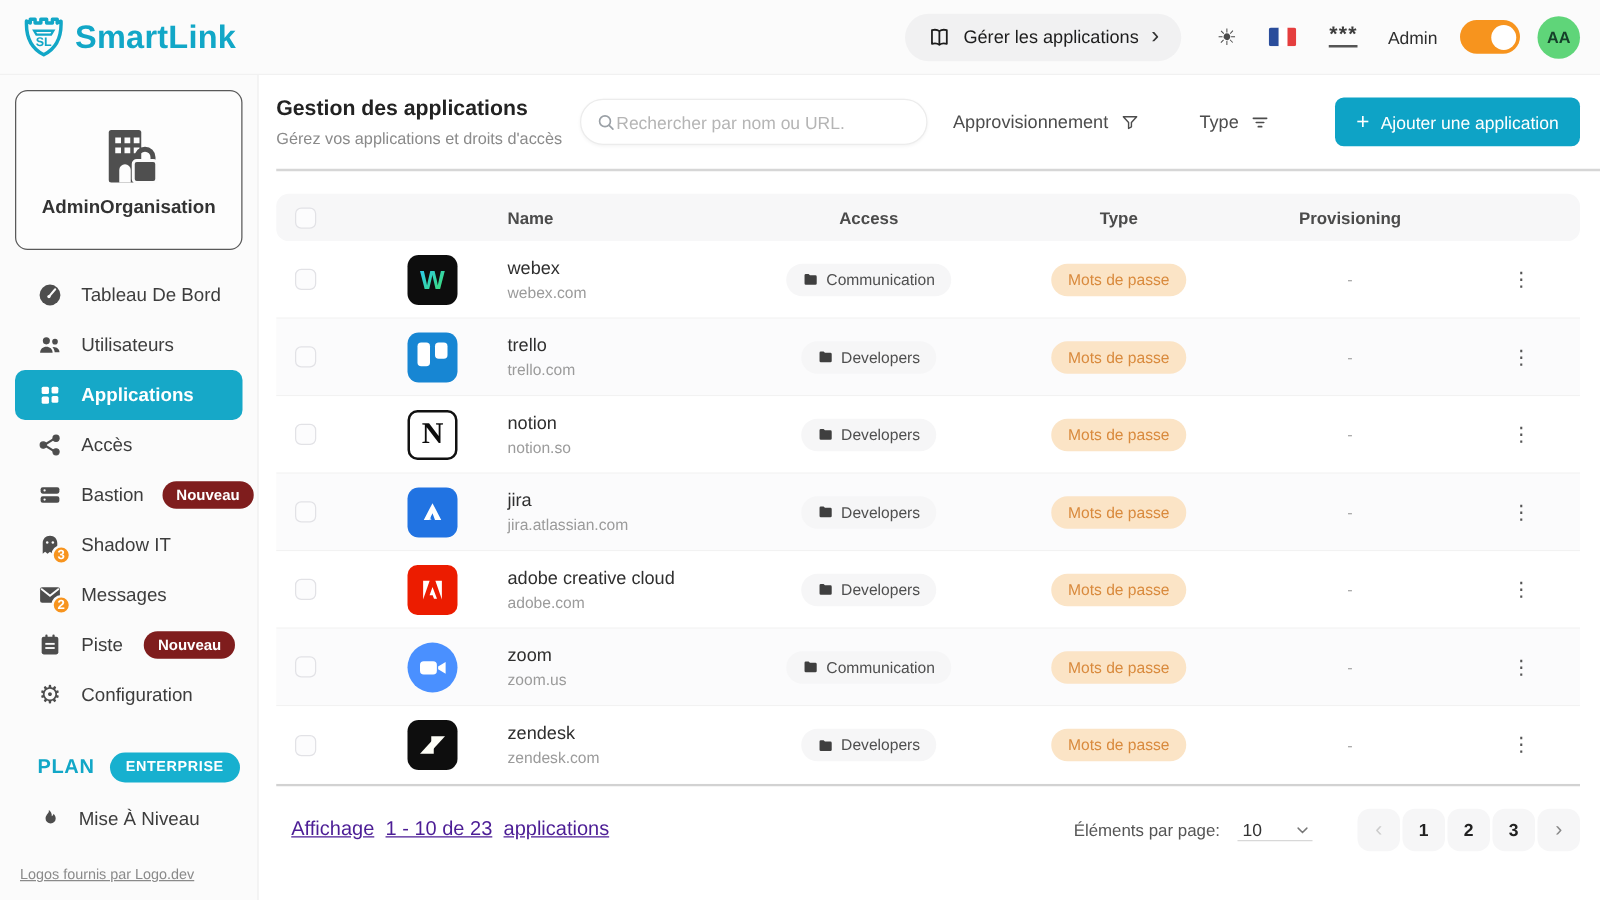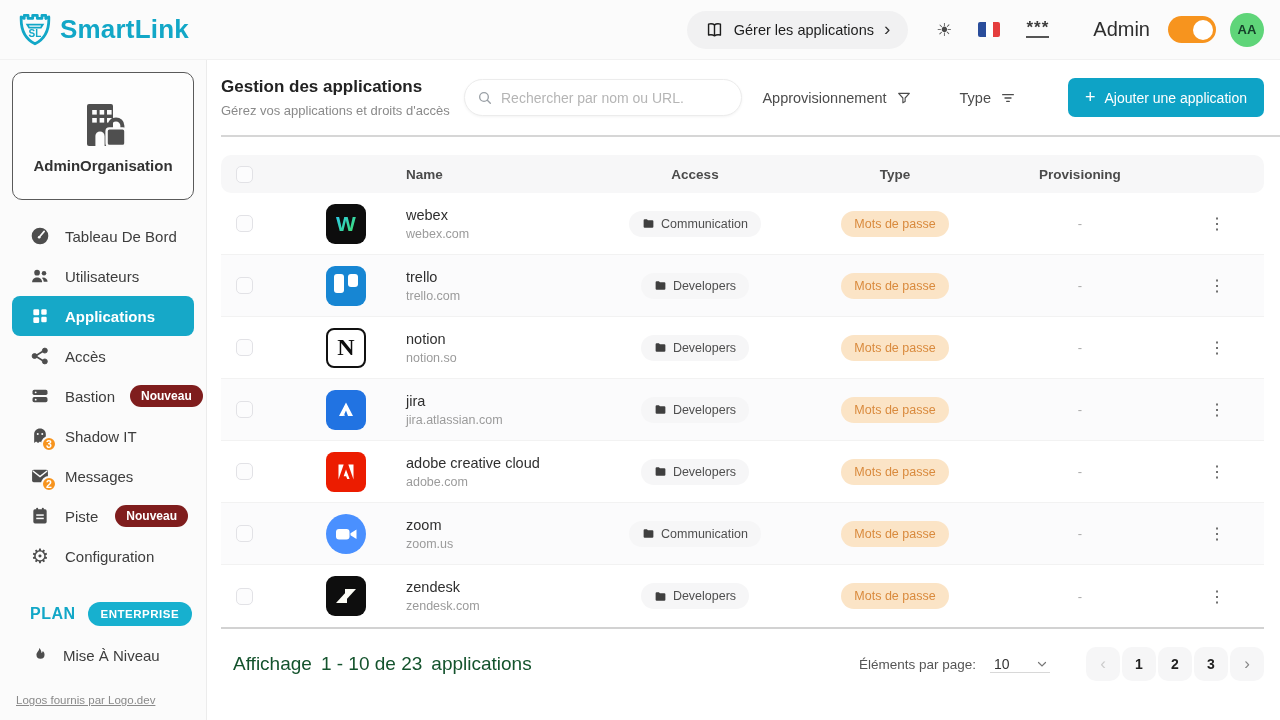--- a/index.html
+++ b/index.html
@@ -16,21 +16,21 @@
   .manage-pill { margin-left:auto; display:flex; align-items:center; gap:10px;
     background:#f1f1f2; border-radius:20px; height:38px; padding:0 18px;
     font-size:14.5px; color:#1d1d1d; cursor:pointer; }
   .manage-chevron { font-size:19px; color:#333; margin-top:-2px; }
   .top-icons { display:flex; align-items:center; gap:26px; margin-left:28px; }
   .sun { font-size:18px; color:#4a4a4a; cursor:pointer; }
   .flag { width:22px; height:15px; border-radius:2px; overflow:hidden; display:flex; cursor:pointer; }
   .flag i { flex:1; } .flag .b{background:#2a4d9b;} .flag .w{background:#fff;} .flag .r{background:#e53e3e;}
   .asterisks { font-weight:700; font-size:17px; letter-spacing:1px; color:#3c3c3c;
     border-bottom:2px solid #555; line-height:14px; height:17px; cursor:pointer; }
-  .admin-label { margin-left:44px; font-size:20px; color:#2e2e2e; }
+  .admin-label { margin-left:24px; font-size:14px; color:#2e2e2e; }
   .toggle { margin-left:18px; width:48px; height:27px; border-radius:14px;
     background:#f7941e; position:relative; cursor:pointer; }
   .toggle .knob { position:absolute; top:3.5px; left:25px; width:20px; height:20px;
     border-radius:50%; background:#fff; }
   .avatar { margin-left:14px; width:34px; height:34px; border-radius:50%;
     background:#5fd579; color:#15402a; font-weight:700; font-size:13px;
     display:flex; align-items:center; justify-content:center; cursor:pointer; }
 
   
   .sidebar { position:absolute; top:60px; left:0; width:207px; height:660px;
@@ -67,21 +67,21 @@
 
   
   .main { position:absolute; top:60px; left:207px; width:1073px; height:660px; background:#fff; }
   .main-head { height:77px; margin-left:14px; border-bottom:2px solid #d6d6d6;
     display:flex; align-items:center; padding-right:16px; }
   .titles { width:243px; }
   .page-title { font-size:17px; font-weight:700; color:#222; }
   .page-subtitle { font-size:13px; color:#8a8a8a; margin-top:6px; }
   .search { width:278px; height:37px; border-radius:19px; background:#fff;
     border:1px solid #ececec; box-shadow:0 1px 3px rgba(0,0,0,.05);
-    display:flex; align-items:center; padding:4px 12px; gap:8px; }
+    display:flex; align-items:center; padding:4px 12px; }
   .search input { border:none; outline:none; flex:1; font-size:14px; color:#333;
     font-family:"Liberation Sans", sans-serif; background:transparent; }
   .search input::placeholder { color:#b5b5b5; }
   .filter { display:flex; align-items:flex-end; gap:9px; font-size:14.5px; color:#4c4c4c; cursor:pointer; }
   .f1 { margin-left:auto; } .f2 { margin-left:48px; }
   .filter svg { width:16px; height:16px; }
   .add-btn { margin-left:52px; width:196px; height:39px; border-radius:7px; border:none;
     background:#0ea3c6; color:#fff; font-size:14px; font-family:"Liberation Sans", sans-serif;
     display:flex; align-items:center; justify-content:center; gap:9px; cursor:pointer; }
   .add-btn .plus { font-size:18px; font-weight:400; margin-top:-1px; }
@@ -120,21 +120,21 @@
   .lg-trello .r { left:22px; width:10px; height:13px; }
   .lg-notion { background:#fff; border:2px solid #111; border-radius:8px;
     font-family:"Liberation Serif", serif; font-weight:700; font-size:24px; color:#0d0d0d; }
   .lg-jira { background:#2173e2; }
   .lg-adobe { background:#ec1c00; border-radius:8px; }
   .lg-zoom { background:#4a90ff; border-radius:50%; }
   .lg-zendesk { background:#0e0e0e; }
 
   
   .tfoot { margin:0 16px 0 14px; height:70px; display:flex; align-items:center; }
-  .showing { margin-left:12px; display:flex; gap:9px; font-size:19px; color:#14532d; }
+  .showing { margin-left:12px; display:flex; gap:9px; font-size:16px; color:#4c1d95;text-decoration:underline; }
   .perpage { margin-left:auto; display:flex; align-items:center; gap:14px;
     font-size:13.5px; color:#555; }
   .pp-select { width:60px; display:flex; align-items:center; justify-content:space-between;
     border-bottom:1px solid #d8d8d8; padding:0 2px 0 4px; font-size:14px; color:#333; cursor:pointer; }
   .pp-select svg { width:12px; height:12px; color:#777; }
   .pager { display:flex; gap:2px; margin-left:36px; }
   .pg { width:34px; height:34px; border-radius:10px; background:#f6f6f7; border:none;
     font-size:14px; font-weight:700; color:#222; display:flex; align-items:center;
     justify-content:center; cursor:pointer; font-family:"Liberation Sans", sans-serif; }
   .pg.prev { color:#ccc; font-weight:400; font-size:17px; }

